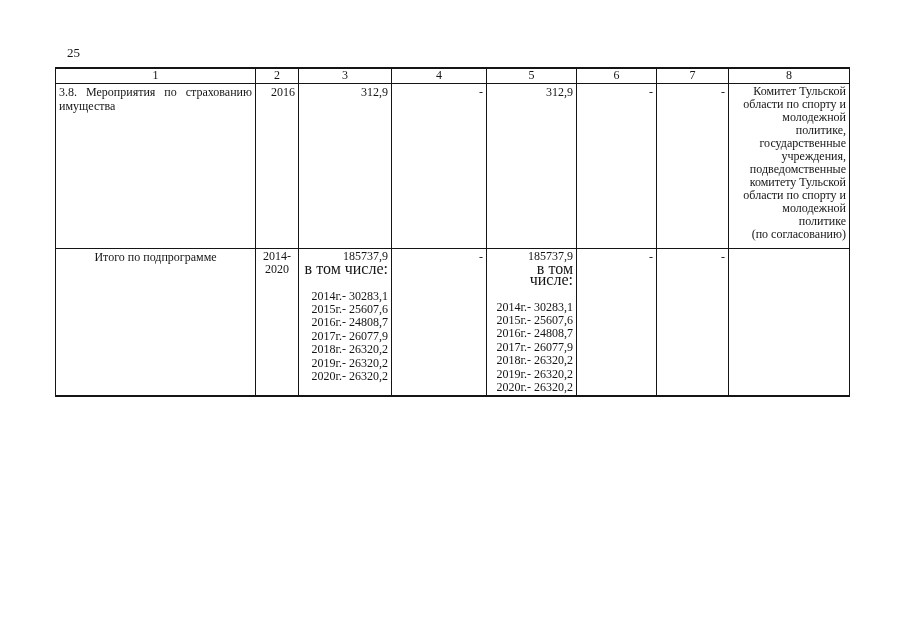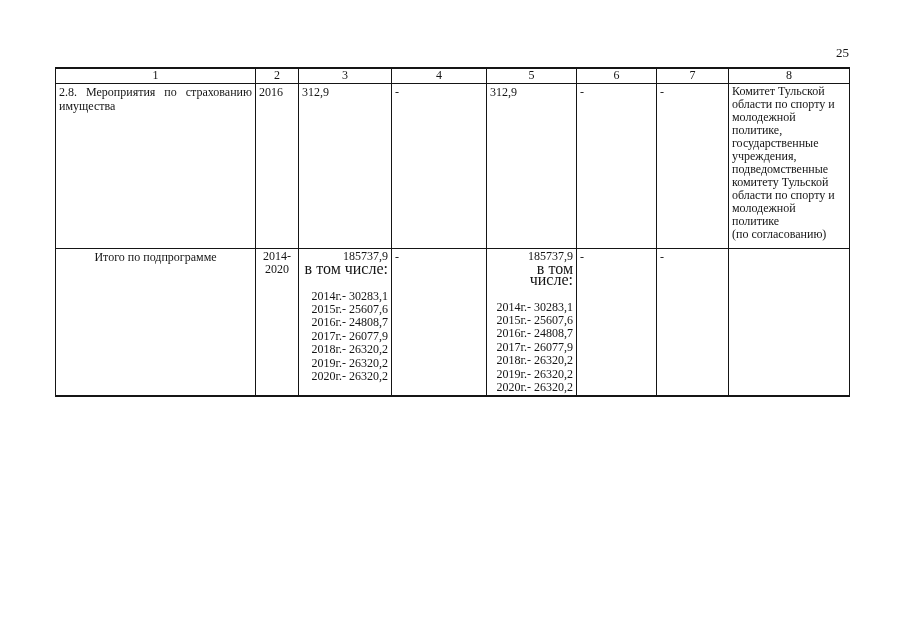--- a/index.html
+++ b/index.html
@@ -8,24 +8,24 @@
     position: relative;
     width: 905px;
     height: 640px;
     background: #ffffff;
     font-family: "Liberation Serif", "DejaVu Serif", serif;
     color: #151515;
     overflow: hidden;
   }
   .page-number {
     position: absolute;
-    left: 55px;
+    left: 67px;
     top: 45px;
     width: 794px;
-    text-align: right;
+    text-align: left;
     font-size: 13px;
     line-height: 15px;
   }
   table.doc-table {
     position: absolute;
     left: 55px;
     top: 67px;
     width: 794px;
     border-collapse: collapse;
     table-layout: fixed;
@@ -46,27 +46,27 @@
     padding: 0;
   }
   tr.row-1 { height: 165px; }
   tr.row-2 { height: 142px; }
   td.cell-name {
     text-align: justify;
     line-height: 14px;
     padding: 2px 2px;
   }
   td.cell-center-top {
-    text-align: left;
+    text-align: right;
     line-height: 14px;
     padding-top: 1px;
     margin-top: 8px;
   }
   td.cell-executor {
-    text-align: left;
+    text-align: right;
     white-space: pre-line;
     line-height: 13px;
     padding-top: 2px;
   }
   td.cell-subtotal-label {
     vertical-align: middle;
     text-align: center;
     line-height: 14px;
   }
   td.cell-period {
@@ -110,21 +110,21 @@
       <td>2</td>
       <td>3</td>
       <td>4</td>
       <td>5</td>
       <td>6</td>
       <td>7</td>
       <td>8</td>
     </tr>
 
     <tr class="row-1">
-      <td class="cell-name">2.8. Мероприятия по страхованию имущества</td>
+      <td class="cell-name">3.8. Мероприятия по страхованию имущества</td>
       <td class="cell-center-top">2016</td>
       <td class="cell-center-top">312,9</td>
       <td class="cell-center-top">-</td>
       <td class="cell-center-top">312,9</td>
       <td class="cell-center-top">-</td>
       <td class="cell-center-top">-</td>
       <td class="cell-executor">Комитет Тульской
 области по спорту и
 молодежной
 политике,

